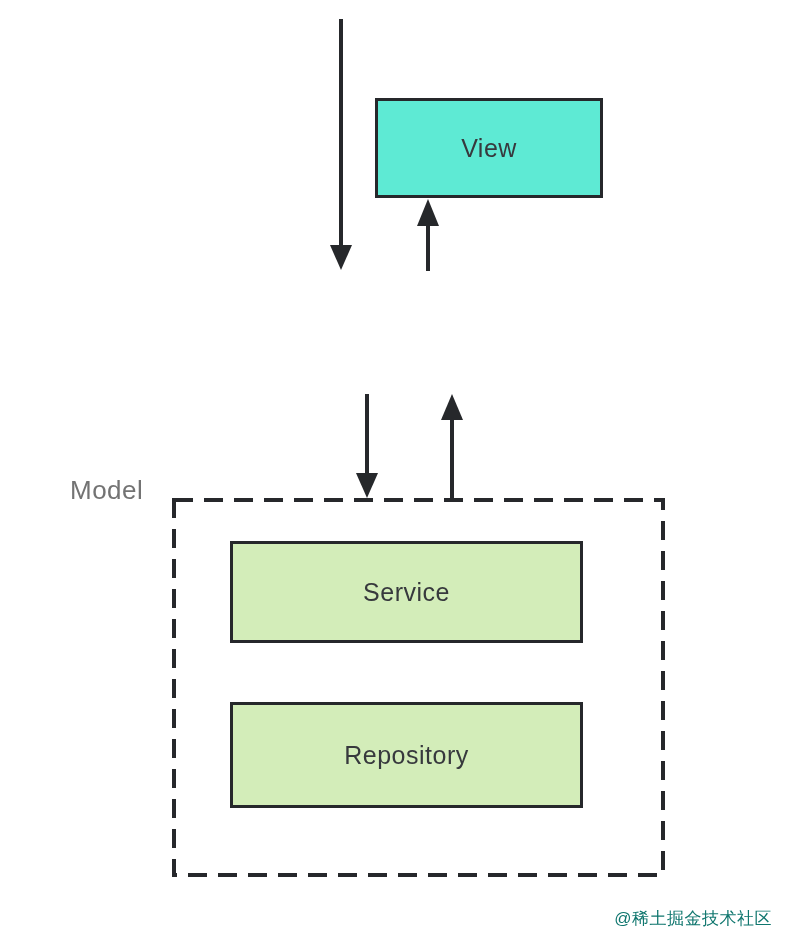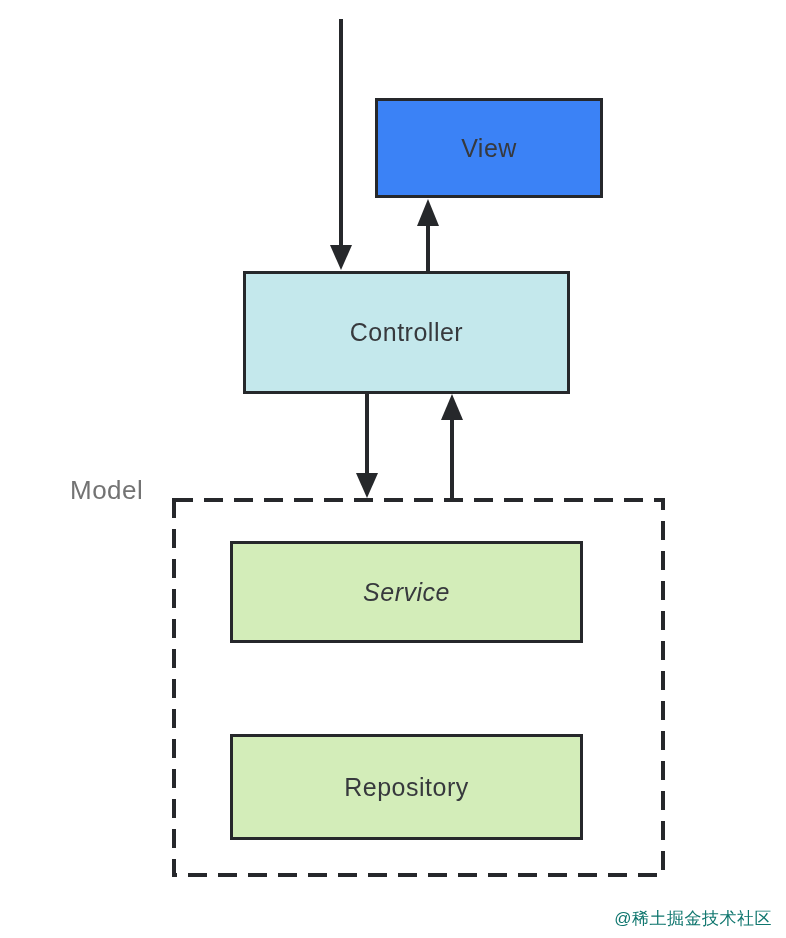--- a/index.html
+++ b/index.html
@@ -29,21 +29,21 @@
     display: flex;
     align-items: center;
     justify-content: center;
     font-size: 25px;
     color: #37393d;
     letter-spacing: 0.5px;
   }
   .box-view       { left: 375px; top:  98px; width: 228px; height: 100px; }
   .box-controller { left: 243px; top: 271px; width: 327px; height: 123px; }
   .box-service    { left: 230px; top: 541px; width: 353px; height: 102px; }
-  .box-repository { left: 230px; top: 734px; width: 353px; height: 106px; }
+  .box-repository { left: 230px; top: 702px; width: 353px; height: 106px; }
   .model-label {
     position: absolute;
     left: 70px;
     top: 475px;
     font-size: 26px;
     color: #737373;
     letter-spacing: 0.5px;
   }
   .watermark {
     position: absolute;
@@ -77,31 +77,28 @@
       <line x1="367" y1="394" x2="367" y2="476" stroke-width="4" stroke="#26282b"></line>
       <polygon points="367,498 356,473 378,473" fill="#26282b"></polygon>
     </g>
 
     <g>
       <line x1="452" y1="498" x2="452" y2="419" stroke-width="4" stroke="#26282b"></line>
       <polygon points="452,394 441,420 463,420" fill="#26282b"></polygon>
     </g>
   </svg>
 
-  <div class="box box-view" style="background-color: #3b82f6;">
+  <div class="box box-view" style="background-color: #5eead4;">
     <span>View</span>
   </div>
 
-  <div class="box box-controller" style="background-color: rgb(196, 232, 236);">
-    <span>Controller</span>
-  </div>
 
   <div class="model-label">Model</div>
 
-  <div class="box box-service" style="background-color: rgb(211, 237, 185); font-style: italic;">
+  <div class="box box-service" style="background-color: rgb(211, 237, 185);">
     <span>Service</span>
   </div>
 
   <div class="box box-repository" style="background-color: rgb(211, 237, 185);">
     <span>Repository</span>
   </div>
 
   <div class="watermark" style="color: #0f766e;">@稀土掘金技术社区</div>
 
 </div>

